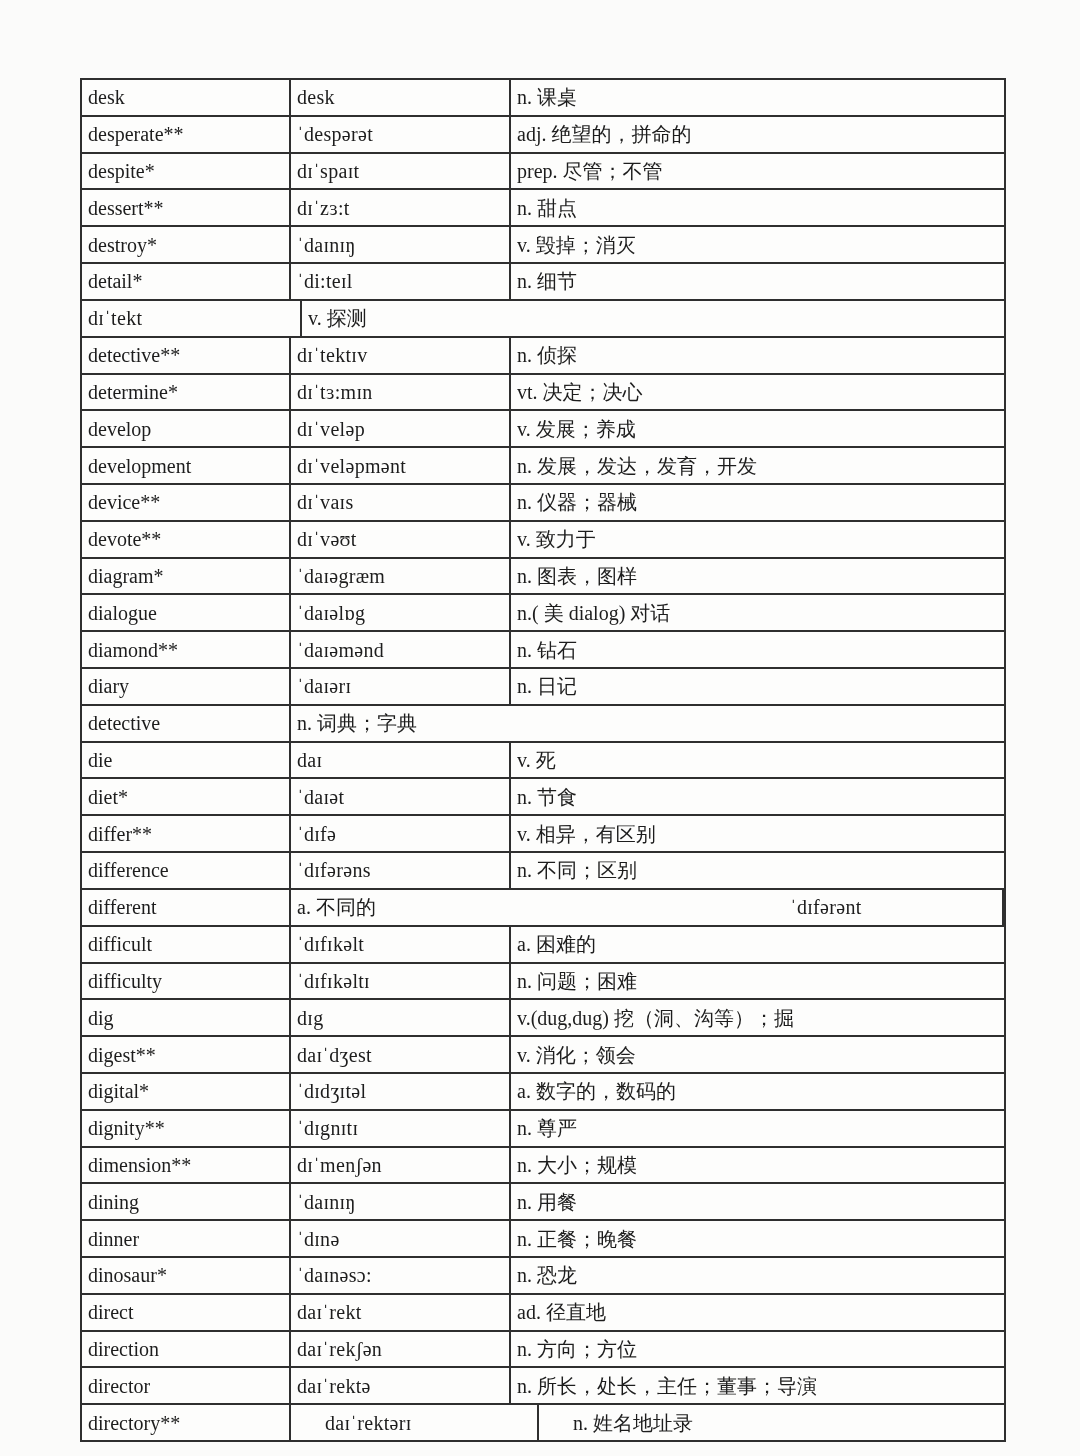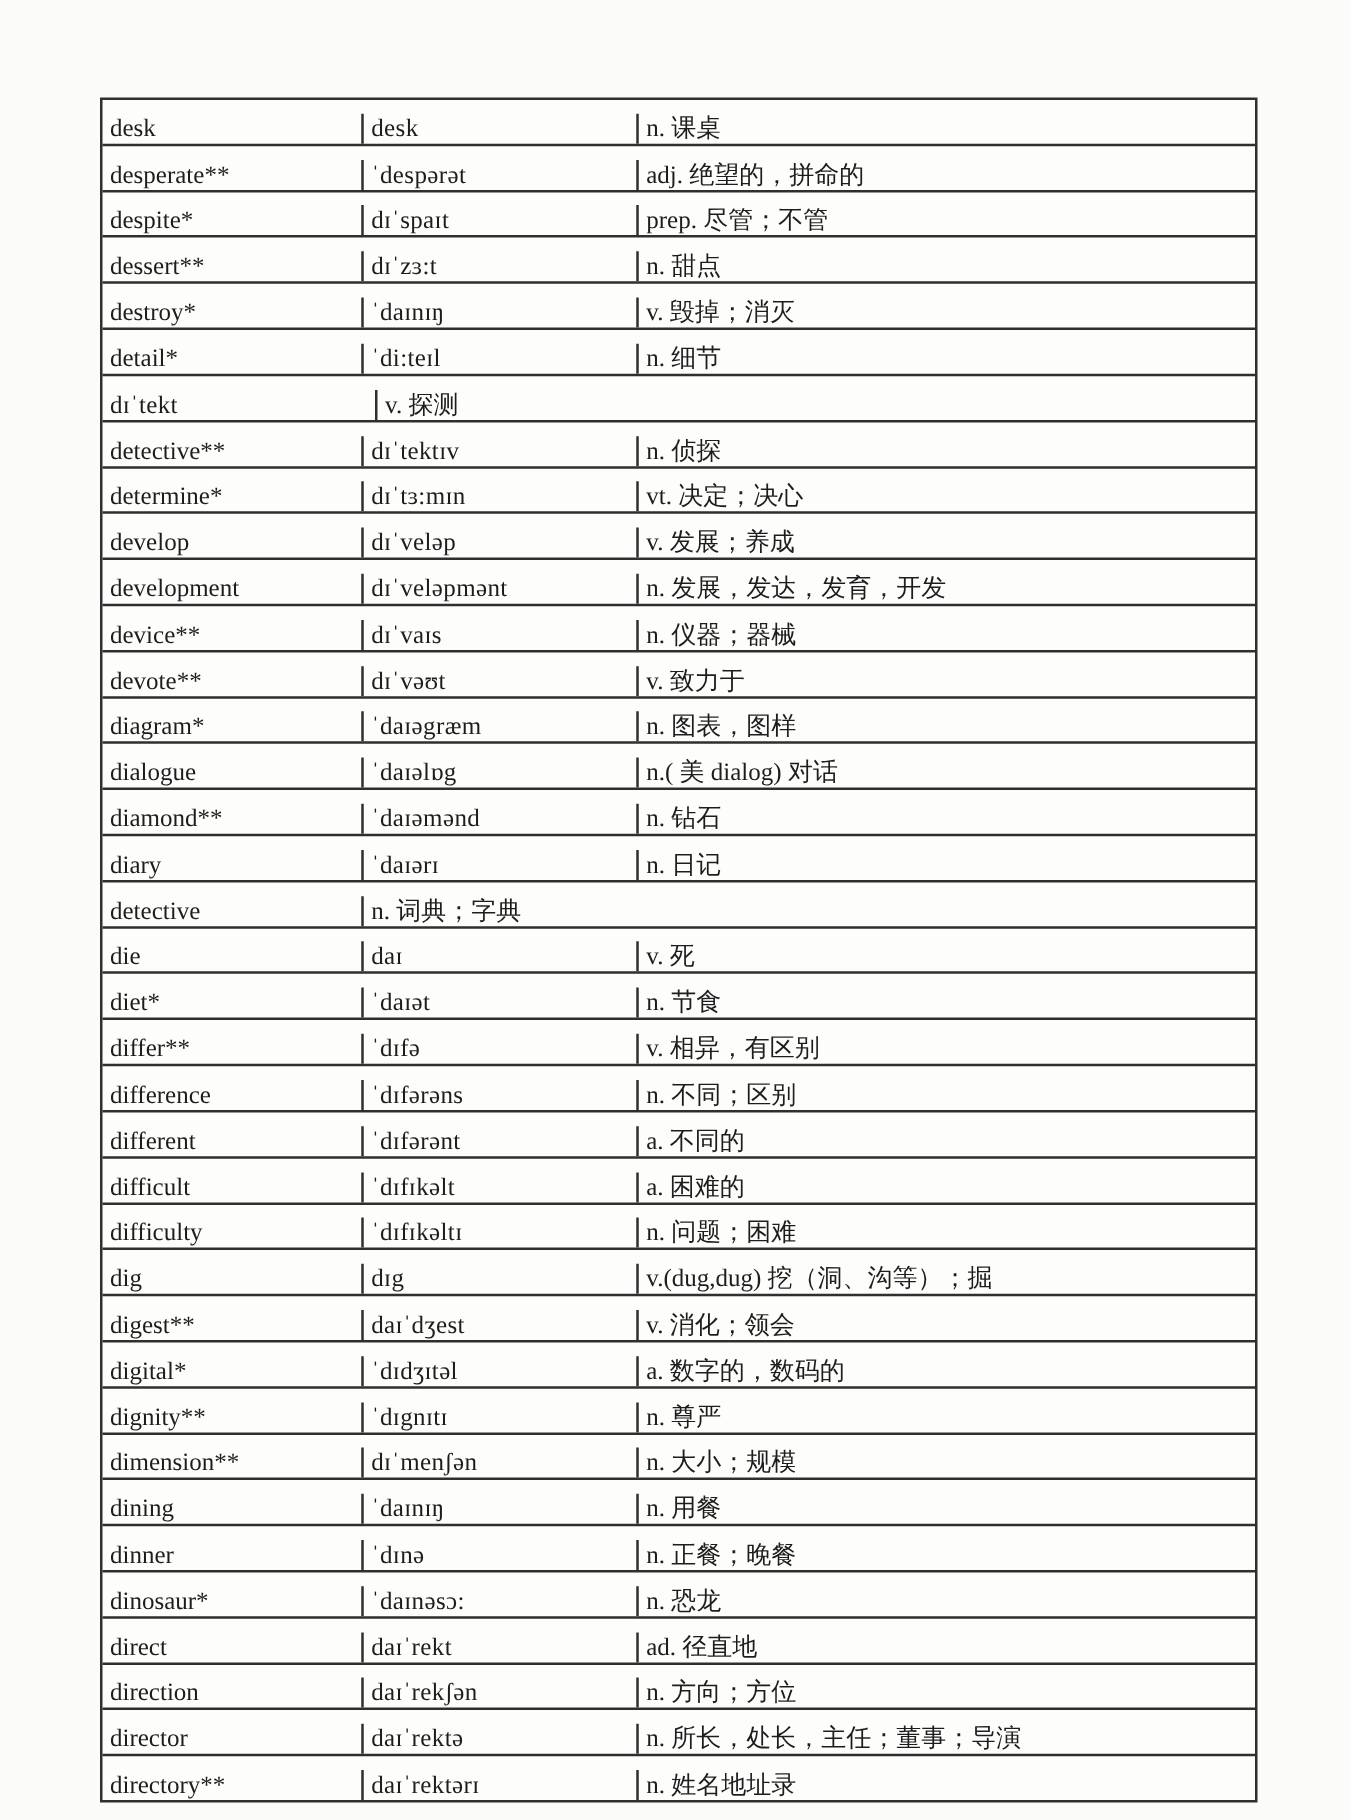--- a/index.html
+++ b/index.html
@@ -29,24 +29,24 @@
     border: 2px solid #2f2f2f;
     display: flex;
     flex-direction: column;
     background: #fdfdfc;
   }
   .row {
     flex: 1 1 0;
     display: flex;
     box-sizing: border-box;
     border-bottom: 2px solid #2f2f2f;
-    align-items: flex-end;
   }
   .row:last-child {
     border-bottom: none;
+    gap: 28px;
   }
   .cell {
     box-sizing: border-box;
     border-right: 2px solid #2f2f2f;
     display: flex;
     align-items: center;
     padding: 1px 4px 1px 6px;
     font-size: 20px;
     line-height: 1.1;
     white-space: nowrap;
@@ -164,22 +164,22 @@
         <div class="cell ipa">ˈdɪfə</div>
         <div class="cell def">v. 相异，有区别</div>
       </div>
       <div class="row">
         <div class="cell word">difference</div>
         <div class="cell ipa">ˈdɪfərəns</div>
         <div class="cell def">n. 不同；区别</div>
       </div>
       <div class="row">
         <div class="cell word">different</div>
+        <div class="cell def">a. 不同的</div>
         <div class="cell ipa">ˈdɪfərənt</div>
-        <div class="cell def">a. 不同的</div>
       </div>
       <div class="row">
         <div class="cell word">difficult</div>
         <div class="cell ipa">ˈdɪfɪkəlt</div>
         <div class="cell def">a. 困难的</div>
       </div>
       <div class="row">
         <div class="cell word">difficulty</div>
         <div class="cell ipa">ˈdɪfɪkəltɪ</div>
         <div class="cell def">n. 问题；困难</div>

